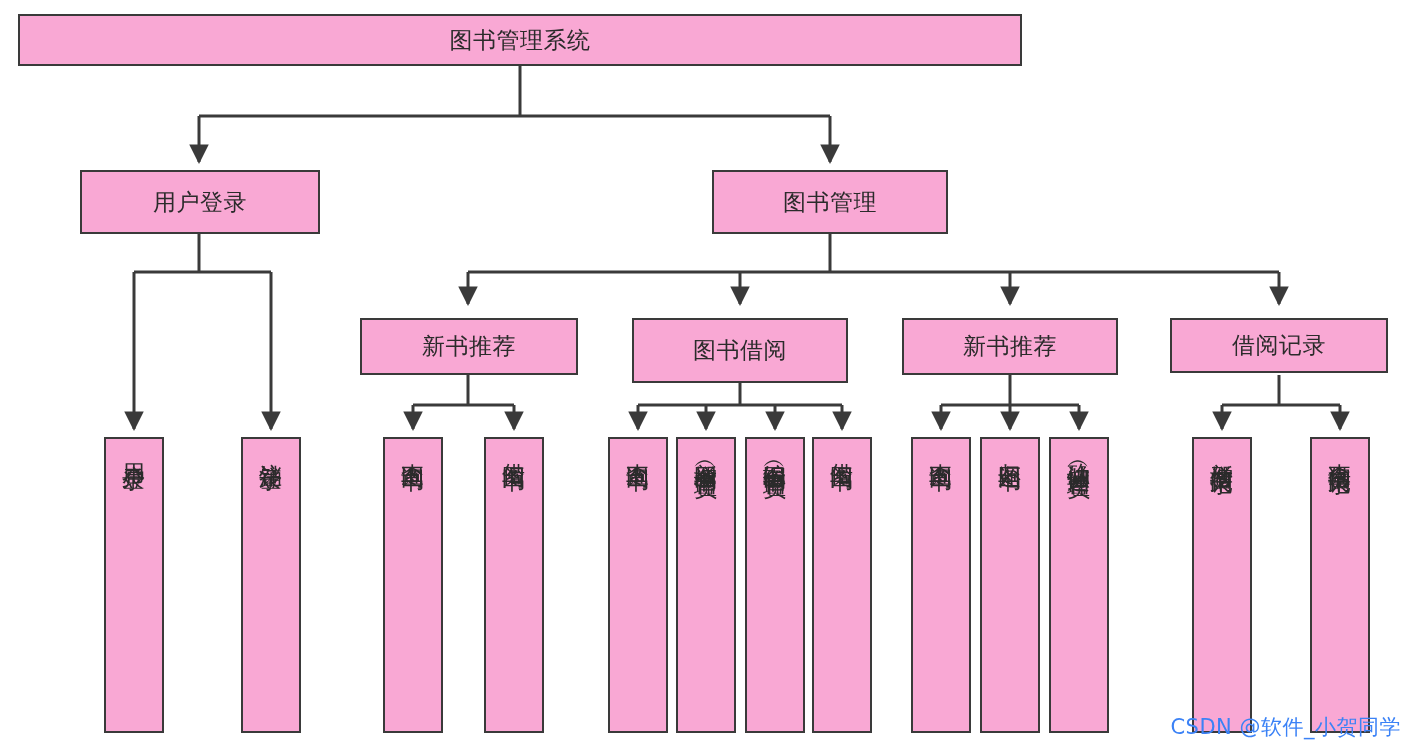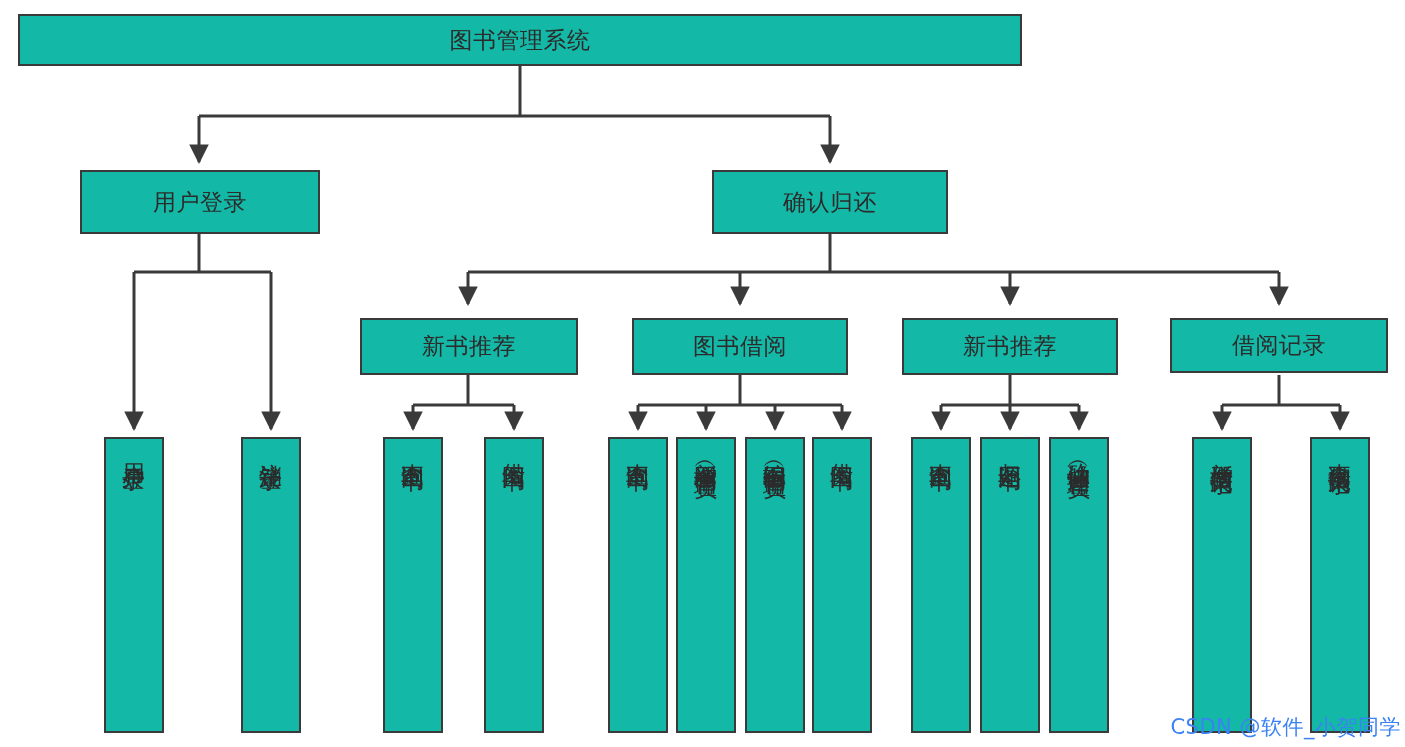--- a/index.html
+++ b/index.html
@@ -21,21 +21,21 @@
     left: 0;
     top: 0;
     width: 1405px;
     height: 747px;
     pointer-events: none;
   }
   .node {
     position: absolute;
     box-sizing: border-box;
     border: 2px solid #3a3a3a;
-    background: #14b8a6;
+    background: #f9a8d4;
     display: flex;
     align-items: center;
     justify-content: center;
     color: #2b2b2b;
   }
   .node .label {
     display: block;
     text-align: center;
     line-height: 1.22;
     letter-spacing: 0.5px;
@@ -132,27 +132,27 @@
   </svg>
 
   <div class="node root h" style="left:18px; top:14px; width:1004px; height:52px;">
     <span class="label">图书管理系统</span>
   </div>
 
   <div class="node h" style="left:80px; top:170px; width:240px; height:64px;">
     <span class="label">用户登录</span>
   </div>
   <div class="node h" style="left:712px; top:170px; width:236px; height:64px;">
-    <span class="label">确认归还</span>
+    <span class="label">图书管理</span>
   </div>
 
   <div class="node h" style="left:360px; top:318px; width:218px; height:57px;">
     <span class="label">新书推荐</span>
   </div>
-  <div class="node h" style="left:632px; top:318px; width:216px; height:57px;">
+  <div class="node h" style="left:632px; top:318px; width:216px; height:65px;">
     <span class="label">图书借阅</span>
   </div>
   <div class="node h" style="left:902px; top:318px; width:216px; height:57px;">
     <span class="label">新书推荐</span>
   </div>
   <div class="node h" style="left:1170px; top:318px; width:218px; height:55px;">
     <span class="label">借阅记录</span>
   </div>
 
   <div class="node v" style="left:104px; top:437px; width:60px; height:296px;">

